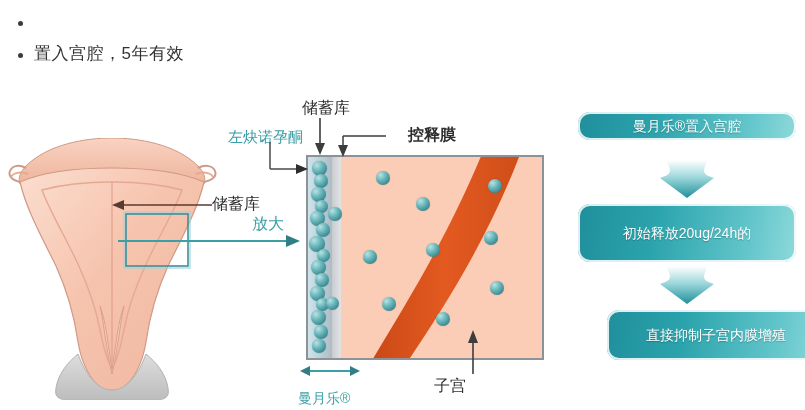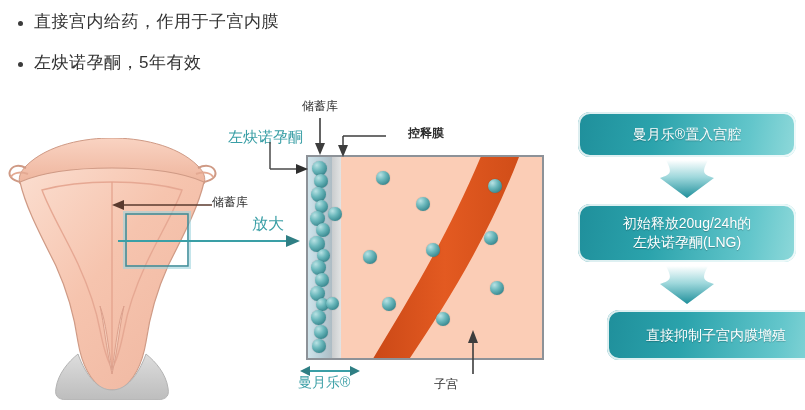--- a/index.html
+++ b/index.html
@@ -39,21 +39,21 @@
     position:absolute;left:26px;top:2px;width:9px;height:201px;
     background:linear-gradient(90deg,#c9ccce 0%,#e2e3e3 100%);
   }
   .sphere{
     position:absolute;border-radius:50%;
     background:radial-gradient(circle at 32% 28%,#b9e2e4 0%,#6bb8bc 38%,#3f8e95 72%,#2c6d75 100%);
     box-shadow:0 0 1px rgba(0,0,0,.35);
   }
 
   
-  .lbl{position:absolute;font-size:12px;white-space:nowrap;}
+  .lbl{position:absolute;font-size:16px;white-space:nowrap;}
   .lbl-dark{color:#2e2e2e;}
   .lbl-teal{color:#3a9fa6;}
 
   
   .flow{position:absolute;left:578px;top:112px;width:218px;height:290px;}
   .fbox{
     position:absolute;left:0;width:218px;border-radius:12px;
     background:linear-gradient(100deg,#1f8f9b 0%,#2ba3ac 35%,#63c6cb 78%,#8fd9da 100%);
     box-sizing:border-box;
     display:flex;align-items:center;justify-content:center;
@@ -66,25 +66,24 @@
   .farrow{position:absolute;left:50%;transform:translateX(-50%);width:62px;height:38px;}
 </style>
 </head>
 <body>
 
 <div class="root">
 
   <div class="bullets">
     <div class="bullet-row">
       <div class="bullet-dot"></div>
-      <div class="bullet-text">直接宫内给药，作用于子宫内膜</div>
     </div>
     <div class="bullet-row">
       <div class="bullet-dot"></div>
-      <div class="bullet-text">左炔诺孕酮，5年有效</div>
+      <div class="bullet-text">置入宫腔，5年有效</div>
     </div>
   </div>
 
   <div class="uterus">
     <svg width="210" height="262" viewBox="0 0 210 262">
       <defs>
         <linearGradient id="ut" x1="0" y1="0" x2="1" y2="1">
           <stop offset="0%" stop-color="#fbded0"></stop>
           <stop offset="45%" stop-color="#f6c4ae"></stop>
           <stop offset="100%" stop-color="#efb6a0"></stop>
@@ -214,31 +213,31 @@
     <line x1="2" y1="0" x2="2" y2="27" stroke="#4a4a4a" stroke-width="1.5"></line>
     <line x1="2" y1="27" x2="30" y2="27" stroke="#4a4a4a" stroke-width="1.5"></line>
     <polygon points="40,27 28,22 28,32" fill="#2e2e2e"></polygon>
   </svg>
 
   <svg style="position:absolute;left:300px;top:364px;" width="60" height="14">
     <line x1="6" y1="7" x2="54" y2="7" stroke="#3a9fa6" stroke-width="2"></line>
     <polygon points="0,7 10,2 10,12" fill="#2f7f84"></polygon>
     <polygon points="60,7 50,2 50,12" fill="#2f7f84"></polygon>
   </svg>
-  <div class="lbl lbl-teal" style="left:298px;top:374px;font-size:14px;">曼月乐®</div>
+  <div class="lbl lbl-teal" style="left:298px;top:390px;font-size:14px;">曼月乐®</div>
 
   <svg style="position:absolute;left:466px;top:330px;" width="14" height="44">
     <line x1="7" y1="44" x2="7" y2="12" stroke="#3d3d3d" stroke-width="1.6"></line>
     <polygon points="7,0 2,13 12,13" fill="#3d3d3d"></polygon>
   </svg>
   <div class="lbl lbl-dark" style="left:434px;top:376px;">子宫</div>
 
   <div class="flow">
 
-    <div class="fbox" style="top:0px;height:45px;">
+    <div class="fbox" style="top:0px;height:28px;">
       <div class="fbox-text">
         <div>曼月乐®置入宫腔</div>
       </div>
     </div>
 
     <div class="farrow" style="top:48px;">
       <svg width="62" height="38" viewBox="0 0 62 38">
         <defs>
           <linearGradient id="ag1" x1="0" y1="0" x2="0" y2="1">
             <stop offset="0%" stop-color="#ffffff"></stop>
@@ -246,21 +245,20 @@
             <stop offset="100%" stop-color="#1f8f9b"></stop>
           </linearGradient>
         </defs>
         <path d="M10 0 C16 12 16 14 4 18 L31 38 L58 18 C46 14 46 12 52 0 Z" fill="url(#ag1)"></path>
       </svg>
     </div>
 
     <div class="fbox" style="top:92px;height:58px;">
       <div class="fbox-text">
         <div>初始释放20ug/24h的</div>
-        <div>左炔诺孕酮(LNG)</div>
       </div>
     </div>
 
     <div class="farrow" style="top:154px;">
       <svg width="62" height="38" viewBox="0 0 62 38">
         <defs>
           <linearGradient id="ag2" x1="0" y1="0" x2="0" y2="1">
             <stop offset="0%" stop-color="#ffffff"></stop>
             <stop offset="45%" stop-color="#9fd8dc"></stop>
             <stop offset="100%" stop-color="#1f8f9b"></stop>

